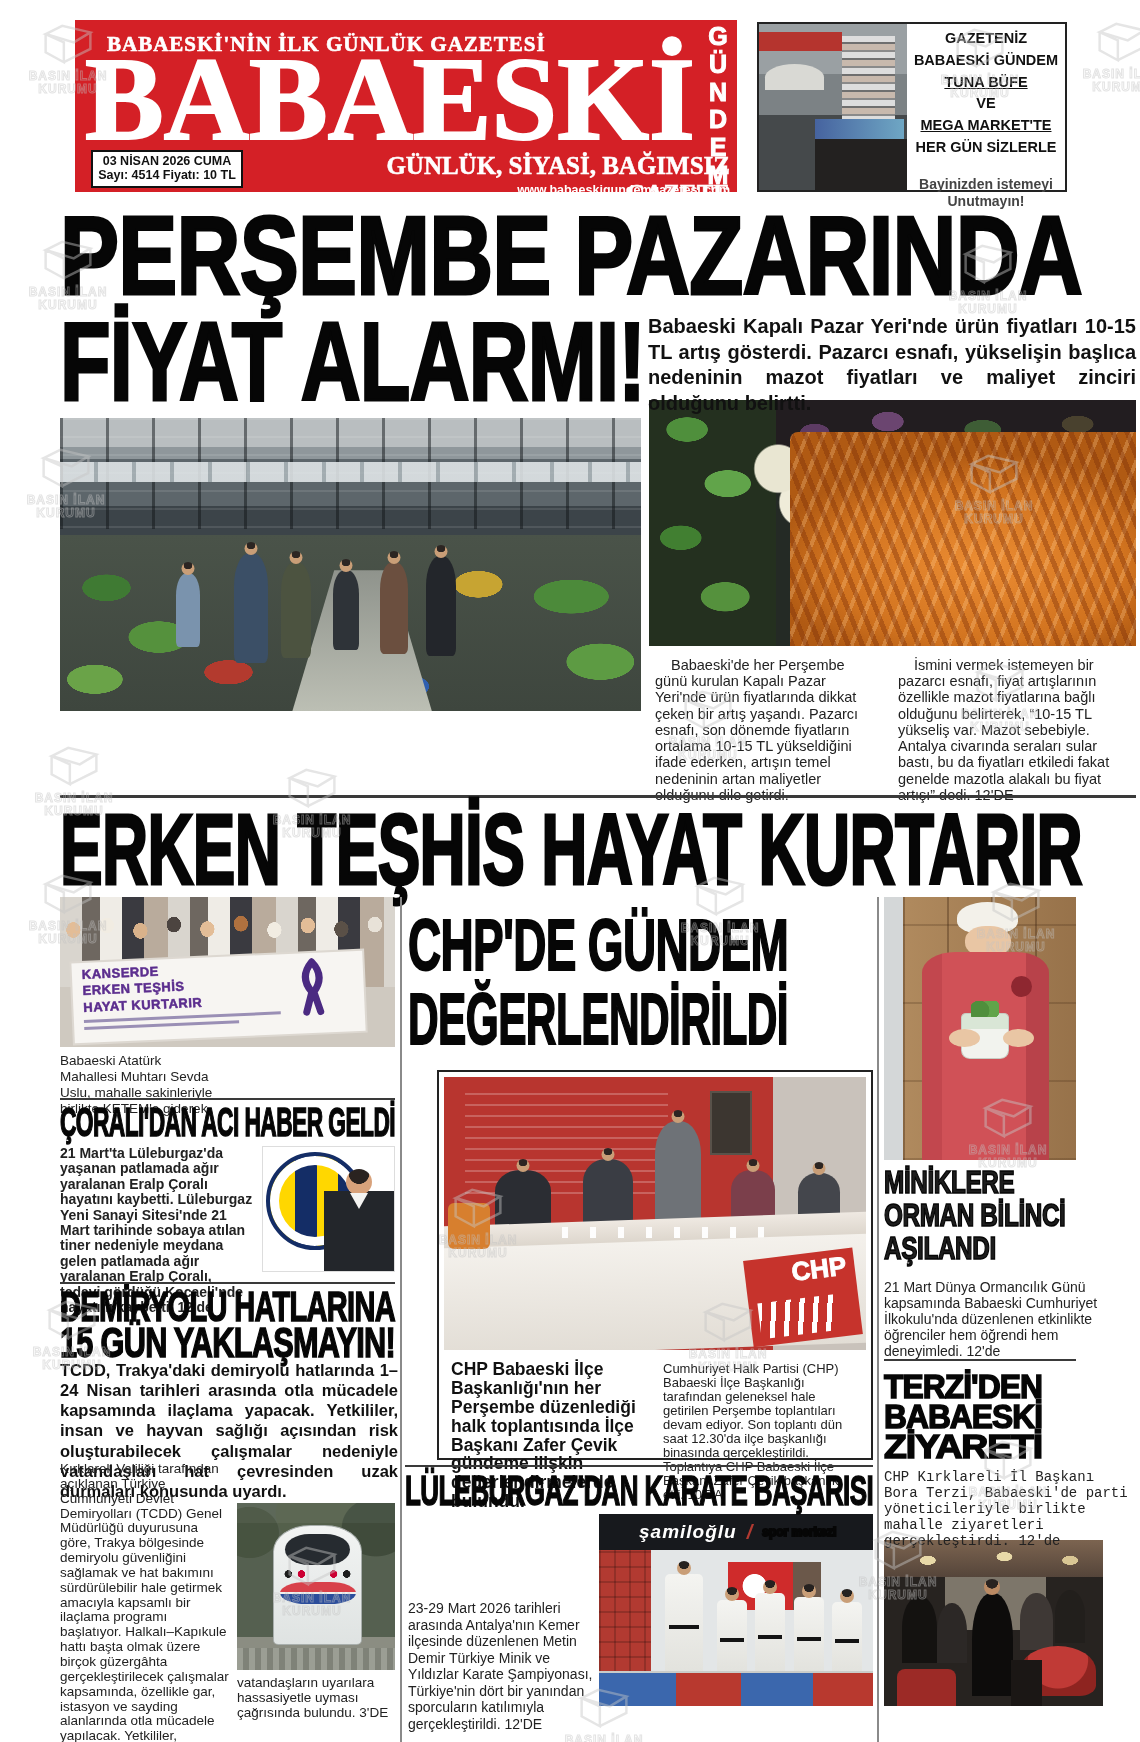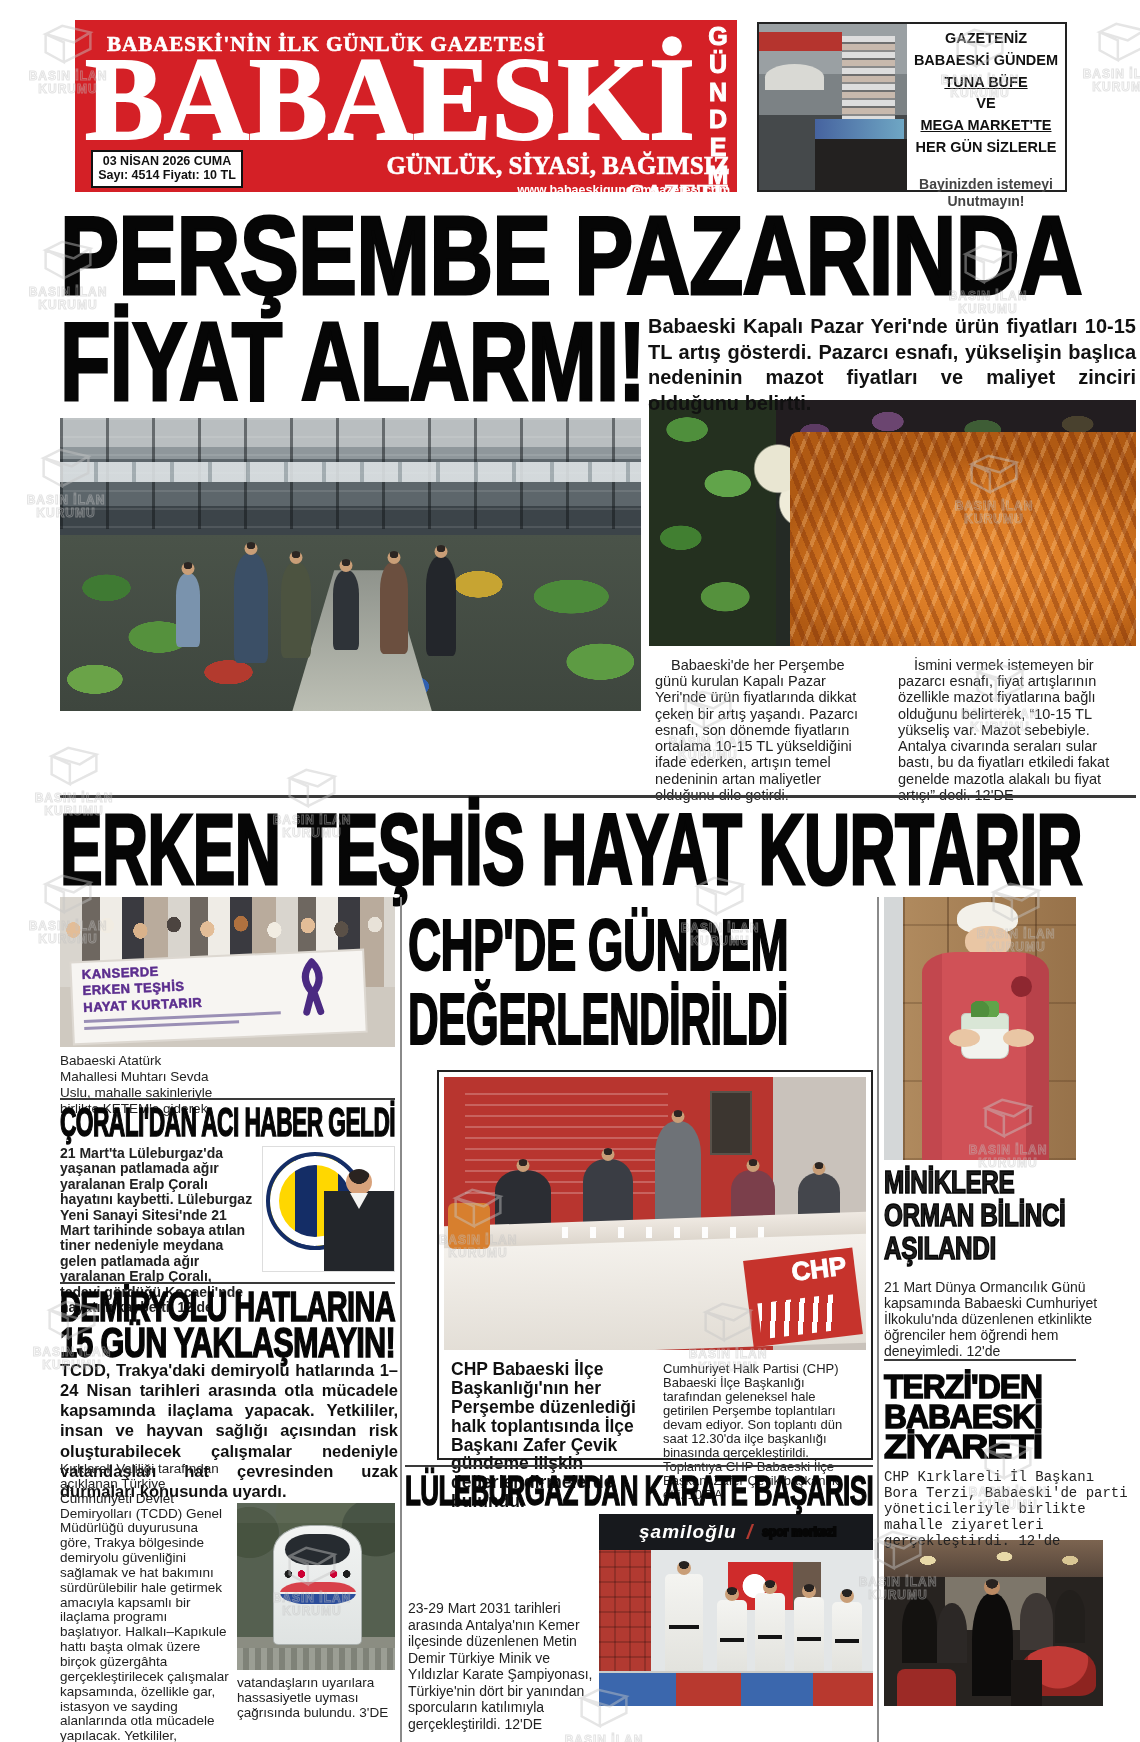--- a/index.html
+++ b/index.html
@@ -542,21 +542,21 @@
       <div class="ph chp-chair"></div>
       <div class="ph chp-logo">CHP</div>
     </div>
     <div class="abs intro" style="left:12px;top:288px;width:198px;font-size:17.5px;line-height:1.08;text-align:left;">CHP Babaeski İlçe Başkanlığı'nın her Perşembe düzenlediği halk toplantısında İlçe Başkanı Zafer Çevik gündeme ilişkin değerlendirmelerde bulundu.</div>
     <div class="abs body-txt" style="left:224px;top:290px;width:200px;font-size:13px;line-height:1.08;">Cumhuriyet Halk Partisi (CHP) Babaeski İlçe Başkanlığı tarafından geleneksel hale getirilen Perşembe toplantıları devam ediyor. Son toplantı dün saat 12.30'da ilçe başkanlığı binasında gerçekleştirildi. Toplantıya CHP Babaeski İlçe Başkanı Zafer Çevik başkanlık etti. 10'DA</div>
   </div>
 
   <div class="hrule" style="left:405px;top:1465px;width:468px;height:2px;"></div>
 
   <div class="abs headline s15 fitw" id="h-karate"><span style="transform: scaleX(0.618894);">LÜLEBURGAZ'DAN KARATE BAŞARISI</span></div>
-  <div class="abs body-txt" id="karate-body">23-29 Mart 2031 tarihleri arasında Antalya'nın Kemer ilçesinde düzenlenen Metin Demir Türkiye Minik ve Yıldızlar Karate Şampiyonası, Türkiye'nin dört bir yanından sporcuların katılımıyla gerçekleştirildi. 12'DE</div>
+  <div class="abs body-txt" id="karate-body">23-29 Mart 2026 tarihleri arasında Antalya'nın Kemer ilçesinde düzenlenen Metin Demir Türkiye Minik ve Yıldızlar Karate Şampiyonası, Türkiye'nin dört bir yanından sporcuların katılımıyla gerçekleştirildi. 12'DE</div>
   <div class="photo" id="karate-photo">
     <div class="ph ka-sign">
       <span class="s1">şamiloğlu</span>
       <span class="bar">/</span>
       <span class="s2">spor merkezi</span>
     </div>
     <div class="ph ka-wall"></div>
     <div class="ph ka-flag"></div>
     <div class="gi" style="left:24%;width:14%;height:52%;"></div>
     <div class="gi" style="left:43%;width:11%;height:38%;"></div>

